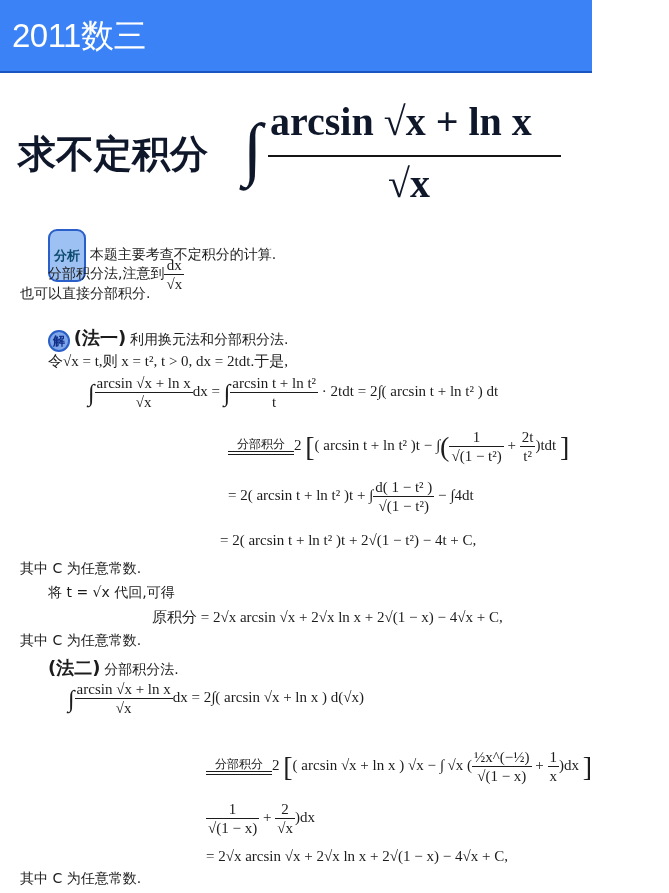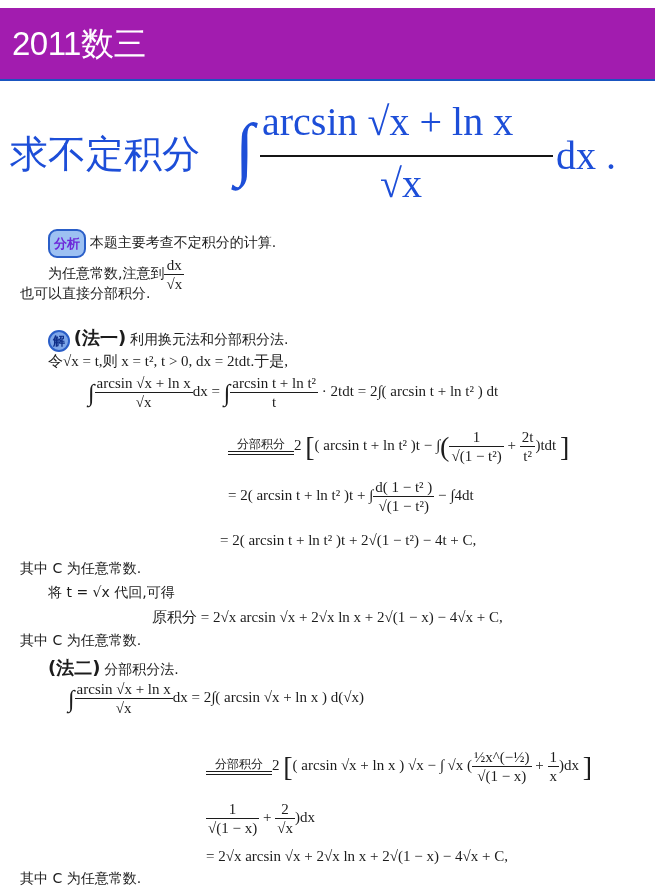--- a/index.html
+++ b/index.html
@@ -1,48 +1,48 @@
 <!DOCTYPE html>
 <html><head>
 <meta charset="utf-8">
 <style>
   * { margin: 0; padding: 0; box-sizing: border-box; }
   html, body { width: 669px; height: 893px; overflow: hidden; background: #ffffff; }
   body { font-family: "Liberation Serif", "DejaVu Serif", serif; color: #1a1a1a; position: relative; }
 
   .header {
-    position: absolute; left: 0; top: 8px; width: 655px; height: 73px;
-    background: #a21caf;
+    position: absolute; left: 0; top: 0; width: 592px; height: 73px;
+    background: #3b82f6;
     border-bottom: 2px solid #1a55c0;
   }
   .header-title {
     position: absolute; left: 12px; top: 14px;
     font-family: "Liberation Sans", "DejaVu Sans", sans-serif;
     font-size: 33px; color: #ffffff; letter-spacing: -0.5px;
   }
 
   .problem {
-    position: absolute; left: 10px; top: 98px; width: 640px; height: 110px;
-    font-size: 40px; color: #1d4ed8;
+    position: absolute; left: 18px; top: 98px; width: 640px; height: 110px;
+    font-size: 40px; color: #0f172a; font-weight: bold;
   }
   .problem .lead { position: absolute; left: 0; top: 31px; font-family: "DejaVu Serif", serif; font-size: 38px; }
   .problem .big-int { position: absolute; left: 225px; top: 16px; font-size: 70px; font-style: normal; line-height: 1; }
   .problem .num { position: absolute; left: 252px; top: 0px; font-size: 40px; white-space: nowrap; }
   .problem .bar { position: absolute; left: 250px; top: 57px; width: 293px; height: 2px; background: #151515; }
   .problem .den { position: absolute; left: 370px; top: 62px; font-size: 40px; }
   .problem .dx { position: absolute; left: 546px; top: 34px; font-size: 40px; }
 
   .text { position: absolute; font-size: 15px; white-space: nowrap; color: #1c1c1c; }
   .cjk { font-family: "DejaVu Sans", sans-serif; font-size: 14px; text-align: center; }
   .math { font-family: "Liberation Serif", serif; font-size: 15px; }
 
   .badge {
     display: inline-block; border: 2px solid #2a5ec8; background: #9dc1f2;
-    color: #6d28d9; border-radius: 9px; font-family: "DejaVu Sans", sans-serif;
-    font-weight: bold; font-size: 13px; padding: 4px 4px; line-height: 17px; vertical-align: middle;
+    color: #0c4a6e; border-radius: 9px; font-family: "DejaVu Sans", sans-serif;
+    font-weight: bold; font-size: 13px; padding: 16px 4px; line-height: 17px; vertical-align: middle;
   }
   .badge-round {
     display: inline-block; width: 22px; height: 22px; border-radius: 50%;
     border: 2px solid #2a5ec8; background: #7ea6e8; color: #0f2e88;
     font-family: "DejaVu Sans", sans-serif; font-weight: bold; font-size: 12px; text-align: center; line-height: 18px;
     vertical-align: middle;
   }
   .bold-sans { font-family: "DejaVu Sans", sans-serif; font-weight: bold; font-size: 18px; }
 
   .frac { display: inline-block; vertical-align: middle; text-align: center; position: relative; }
@@ -60,29 +60,28 @@
 <div class="header">
   <div class="header-title">2011数三</div>
 </div>
 
 <div class="problem">
   <span class="lead">求不定积分</span>
   <span class="big-int">∫</span>
   <span class="num">arcsin √x + ln x</span>
   <span class="bar"></span>
   <span class="den">√x</span>
-  <span class="dx">dx .</span>
 </div>
 
 <div class="text" style="left:48px; top:229px;">
   <span class="badge">分析</span>
   <span class="cjk">本题主要考查不定积分的计算.</span>
 </div>
 <div class="text" style="left:48px; top:256px;">
-  <span class="cjk">为任意常数,注意到</span><span class="frac math"><span class="fn">dx</span><span class="fd">√x</span></span>
+  <span class="cjk">分部积分法,注意到</span><span class="frac math"><span class="fn">dx</span><span class="fd">√x</span></span>
 </div>
 <div class="text cjk" style="left:20px; top:285px;">也可以直接分部积分.</div>
 
 <div class="text" style="left:48px; top:326px;">
   <span class="badge-round">解</span>
   <span class="bold-sans">(法一)</span>
   <span class="cjk">利用换元法和分部积分法.</span>
 </div>
 <div class="text math" style="left:48px; top:352px;">令√x = t,则 x = t², t &gt; 0, dx = 2tdt.于是,</div>
 

